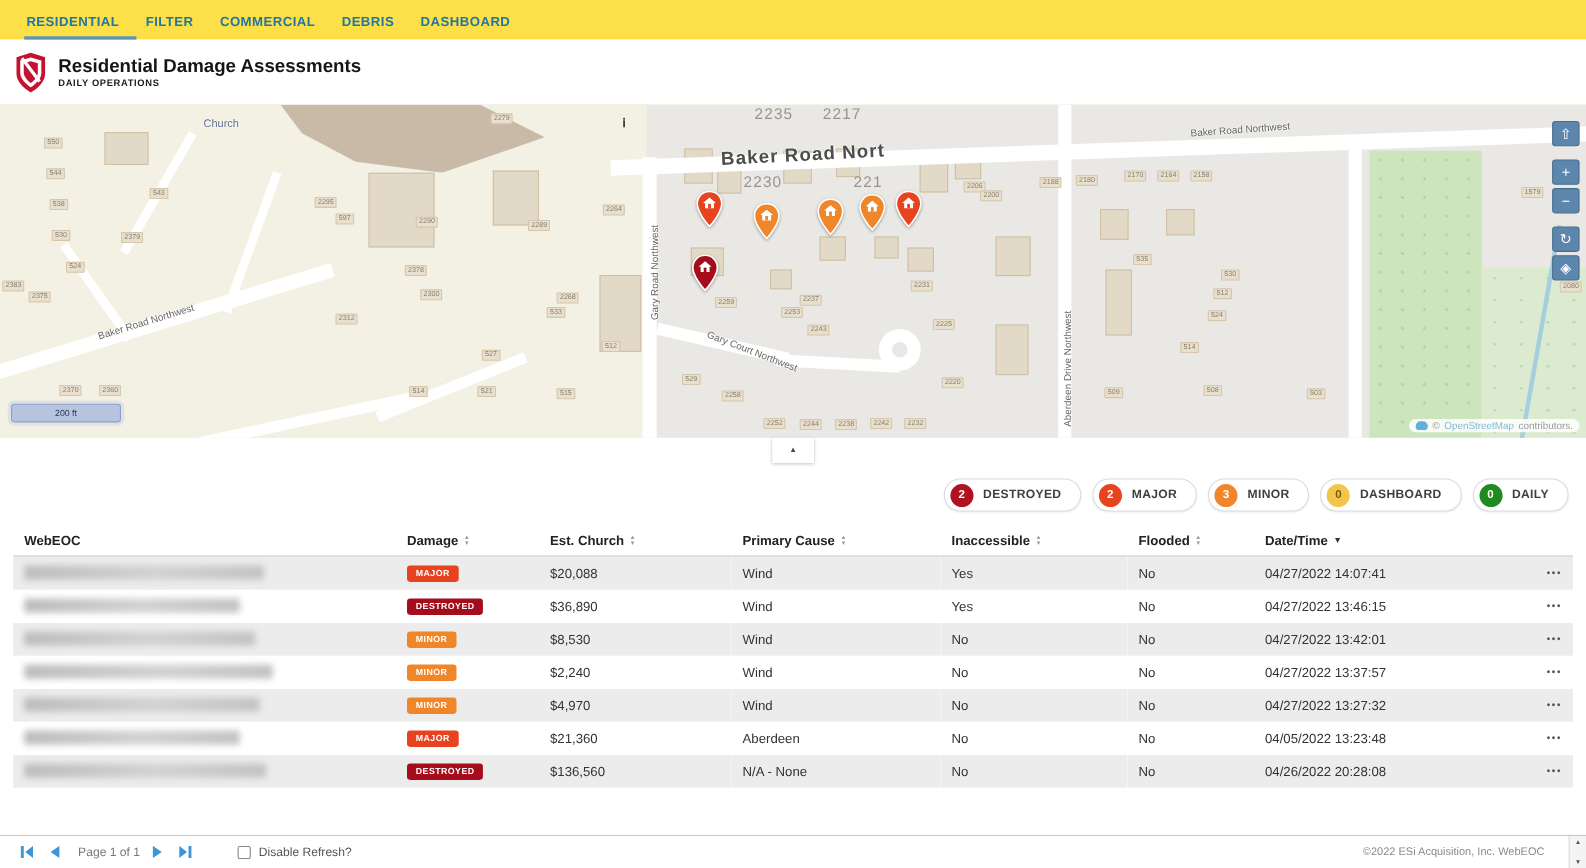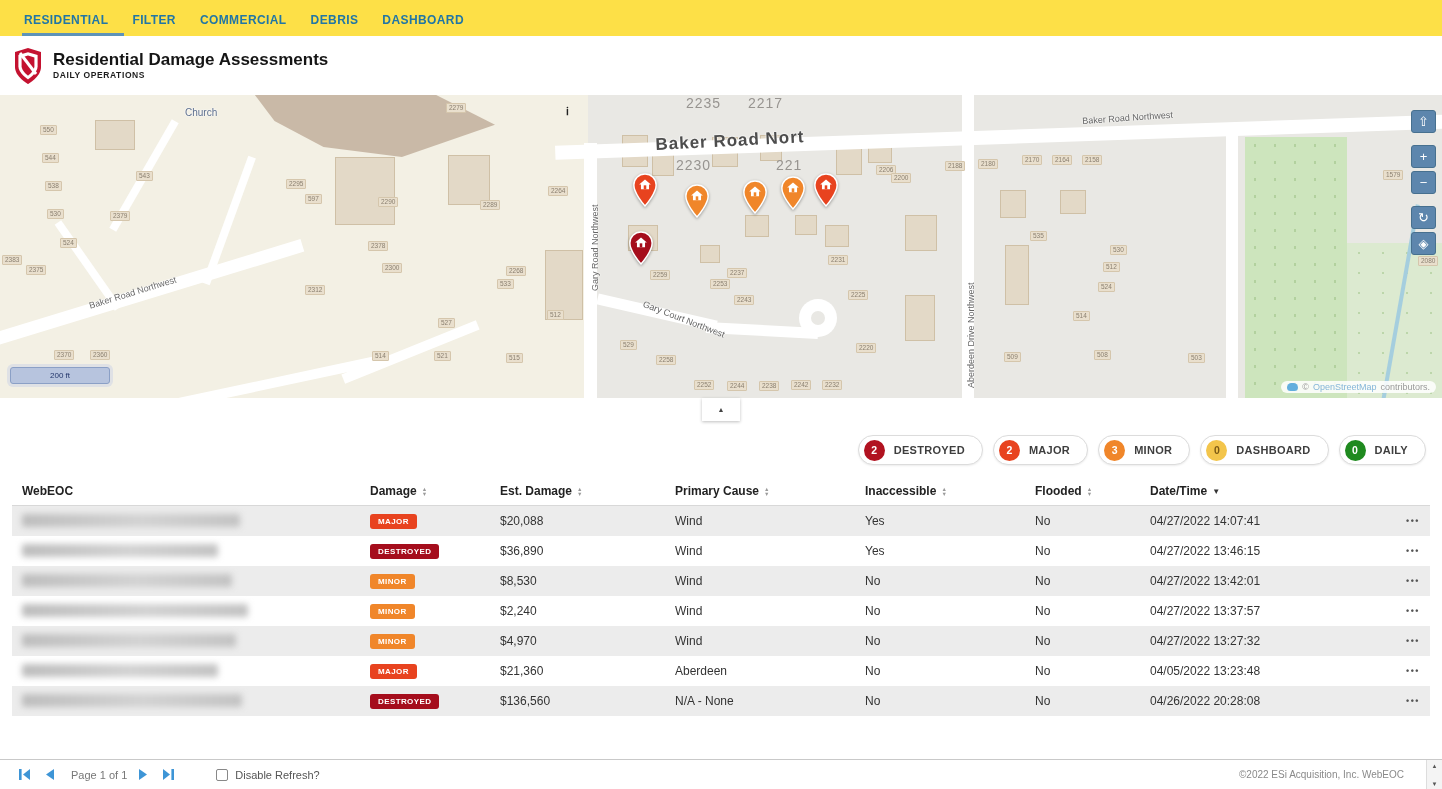--- a/index.html
+++ b/index.html
@@ -315,21 +315,21 @@
         <col style="width:230px">
         <col style="width:60px">
     </colgroup>
     <thead>
       <tr>
         <th><span>WebEOC</span></th>
         <th><span>Damage</span><i class="sorts">
               <span>▲</span>
               <span>▼</span>
             </i></th>
-        <th><span>Est. Damage</span><i class="sorts">
+        <th><span>Est. Church</span><i class="sorts">
               <span>▲</span>
               <span>▼</span>
             </i></th>
         <th><span>Primary Cause</span><i class="sorts">
               <span>▲</span>
               <span>▼</span>
             </i></th>
         <th><span>Inaccessible</span><i class="sorts">
               <span>▲</span>
               <span>▼</span>

